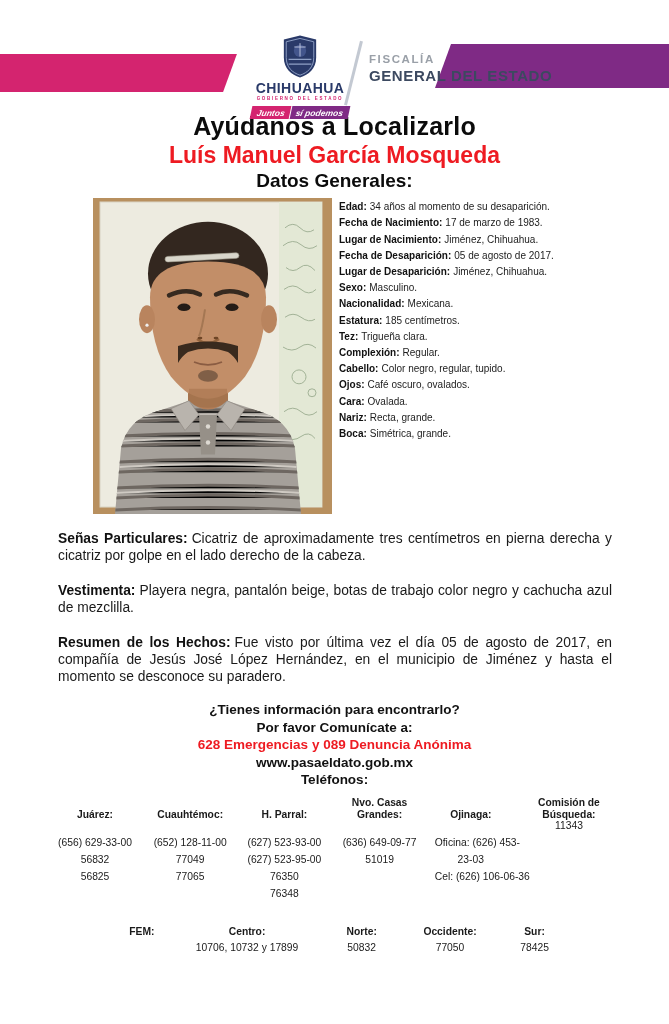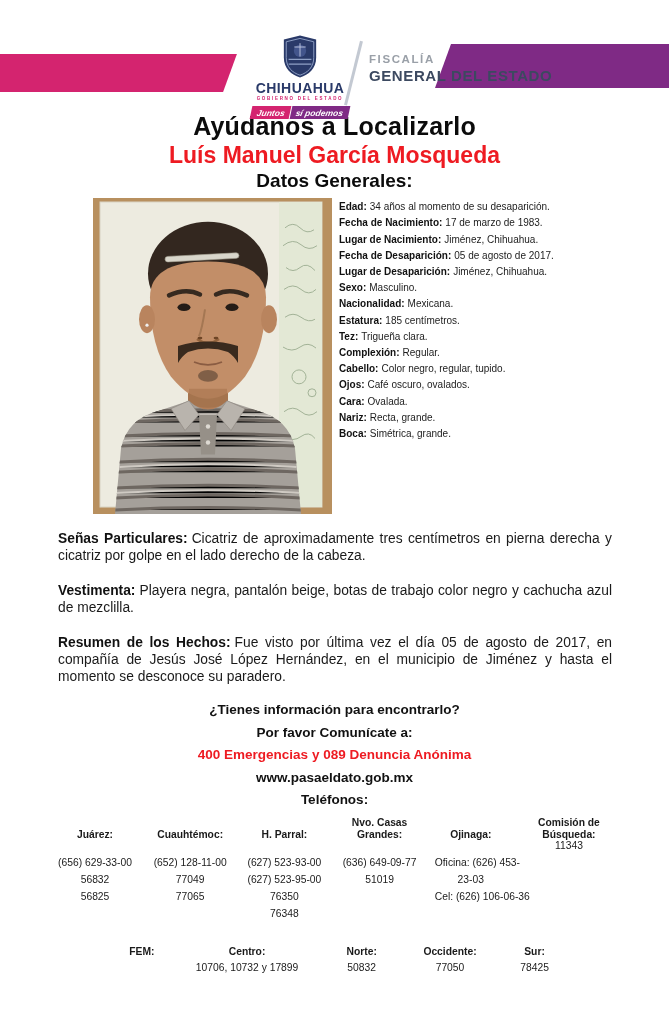--- a/index.html
+++ b/index.html
@@ -36,21 +36,21 @@
   .data-list { flex:1; font-size:10px; line-height:16.2px; color:#1c1c1c; padding-top:1px; }
   .d-item b { font-weight:700; color:#111; margin-right:3px; }
 
   
   .paras { margin:16px 57px 0 58px; }
   .para { font-size:13.8px; line-height:17px; text-align:justify; margin-bottom:18px; color:#1a1a1a; }
   .para b { font-weight:700; color:#111; margin-right:4px; }
 
   
   .contact { text-align:center; margin-top:-2px; }
-  .c-line { font-size:13.5px; font-weight:700; color:#111; margin-top:5px; line-height:1.3; }
+  .c-line { font-size:13.5px; font-weight:700; color:#111; line-height:1.3; }
   .c-line.red { color:#ee1b22; }
 
   
   .phones { display:flex; justify-content:space-between; margin:6px 52px 0 54px; gap:5px; }
   .phone-col { text-align:center; }
   .phone-col:nth-of-type(1){ width:82px; } .phone-col:nth-of-type(2){ width:80px; }
   .phone-col:nth-of-type(3){ width:80px; } .phone-col:nth-of-type(4){ width:82px; }
   .phone-col:nth-of-type(5){ width:72px; } .phone-col:nth-of-type(6){ width:96px; }
   .phone-col:nth-of-type(7){ width:70px; }
   .ph-head { font-size:10.3px; font-weight:700; color:#1a1a1a; min-height:27px; display:flex; flex-direction:column; justify-content:flex-end; line-height:12.5px; }
@@ -221,21 +221,21 @@
       <p class="para"><b>Señas Particulares:</b><span>Cicatriz de aproximadamente tres centímetros en pierna derecha y cicatriz por golpe en el lado derecho de la cabeza.</span></p>
 
       <p class="para"><b>Vestimenta:</b><span>Playera negra, pantalón beige, botas de trabajo color negro y cachucha azul de mezclilla.</span></p>
 
       <p class="para"><b>Resumen de los Hechos:</b><span>Fue visto por última vez el día 05 de agosto de 2017, en compañía de Jesús José López Hernández, en el municipio de Jiménez y hasta el momento se desconoce su paradero.</span></p>
     </div>
 
   <div class="contact">
     <div class="c-line">¿Tienes información para encontrarlo?</div>
     <div class="c-line">Por favor Comunícate a:</div>
-    <div class="c-line red">400 Emergencias y 089 Denuncia Anónima</div>
+    <div class="c-line red">628 Emergencias y 089 Denuncia Anónima</div>
     <div class="c-line">www.pasaeldato.gob.mx</div>
     <div class="c-line">Teléfonos:</div>
   </div>
 
   <div class="phones">
 
 
       <div class="phone-col">
         <div class="ph-head">Juárez:</div>
         <div class="numbers">

